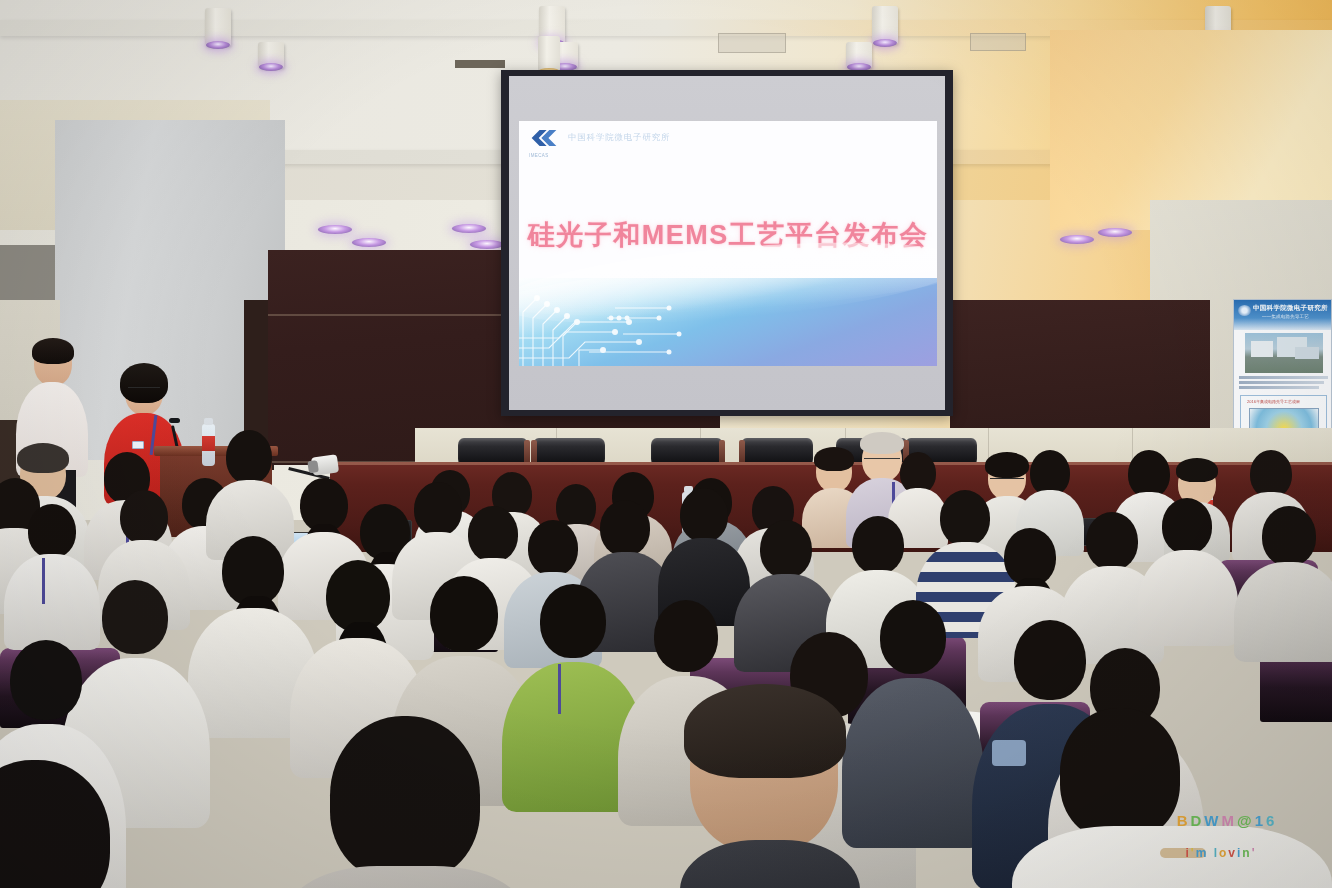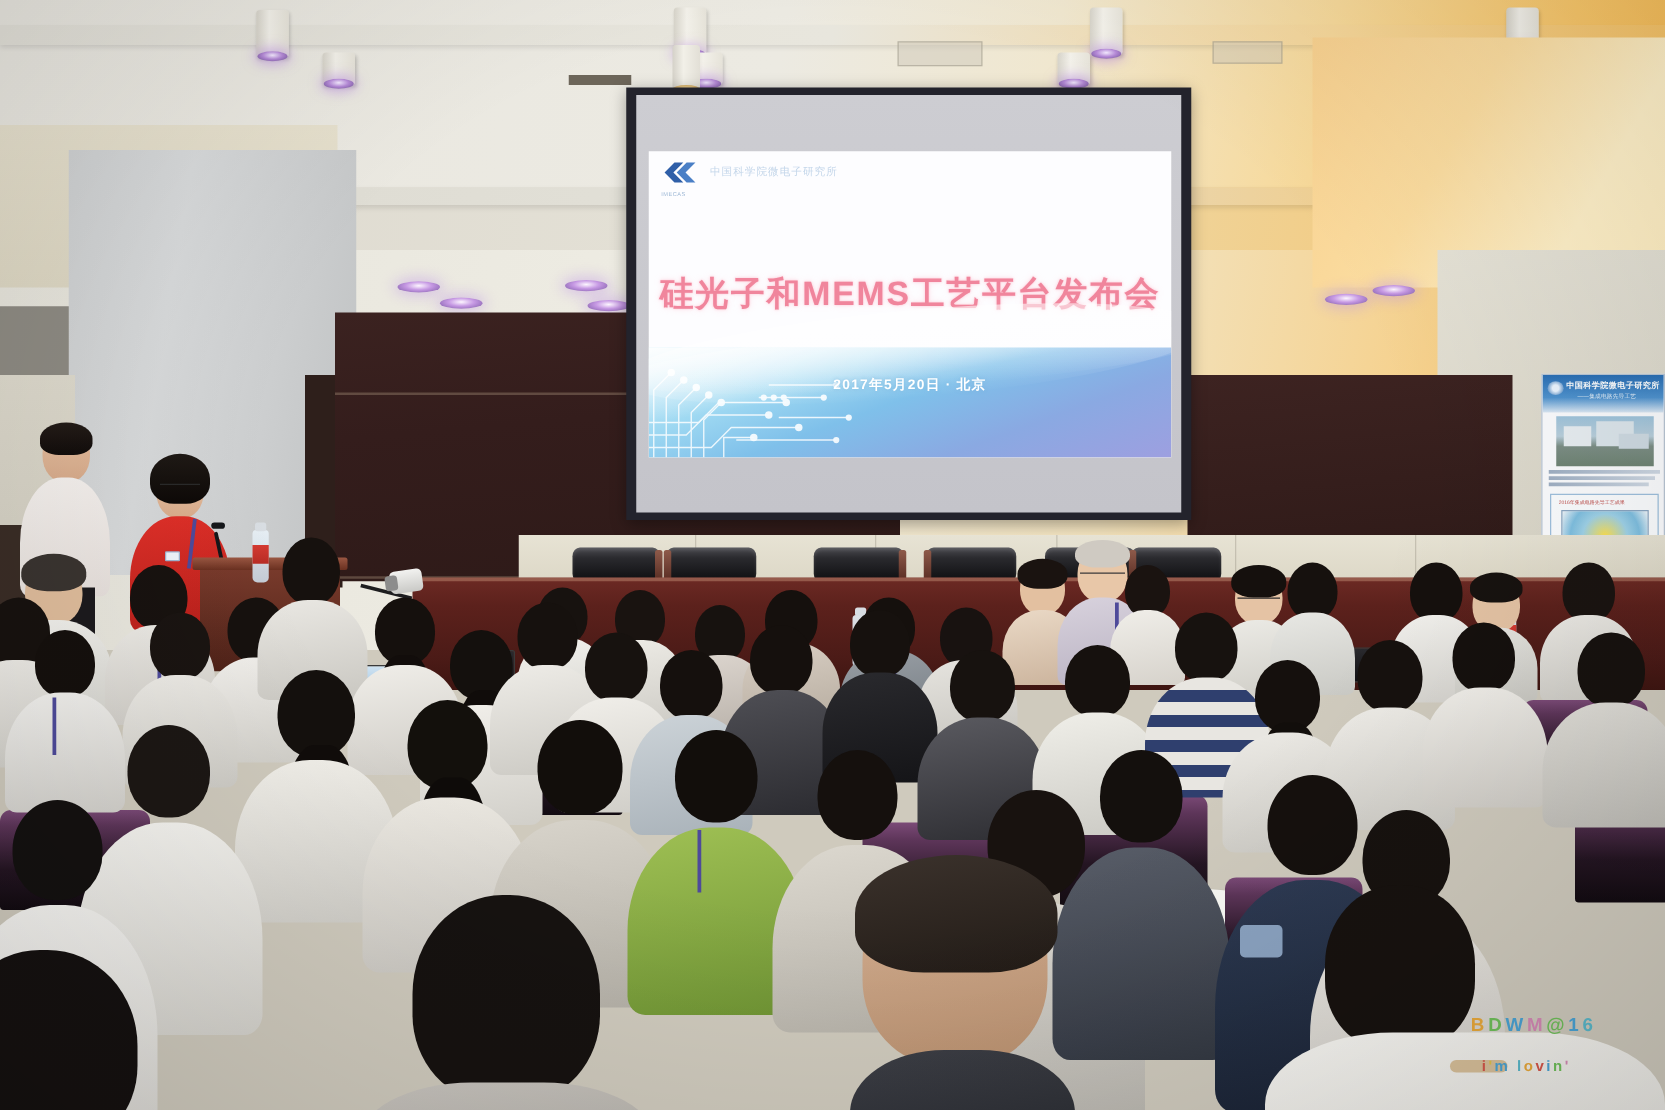--- a/index.html
+++ b/index.html
@@ -363,21 +363,20 @@
               <circle cx="140" cy="40" r="2.5"></circle>
                 <circle cx="150" cy="30" r="2.5"></circle>
               <circle cx="160" cy="56" r="2.5"></circle>
                 <circle cx="150" cy="74" r="2.5"></circle>
               <circle cx="92" cy="40" r="2.5"></circle>
                 <circle cx="100" cy="40" r="2.5"></circle>
               <circle cx="108" cy="40" r="2.5"></circle>
             </g>
           </svg>
 
-          <div class="slide-date">2017年5月20日 · 北京</div>
         </div>
       </div>
     </div>
   </div>
 
   <div class="poster-pole"></div>
   <div class="poster">
     <div class="poster-head"></div>
     <div class="poster-logo"></div>
     <div class="poster-title">中国科学院微电子研究所</div>

